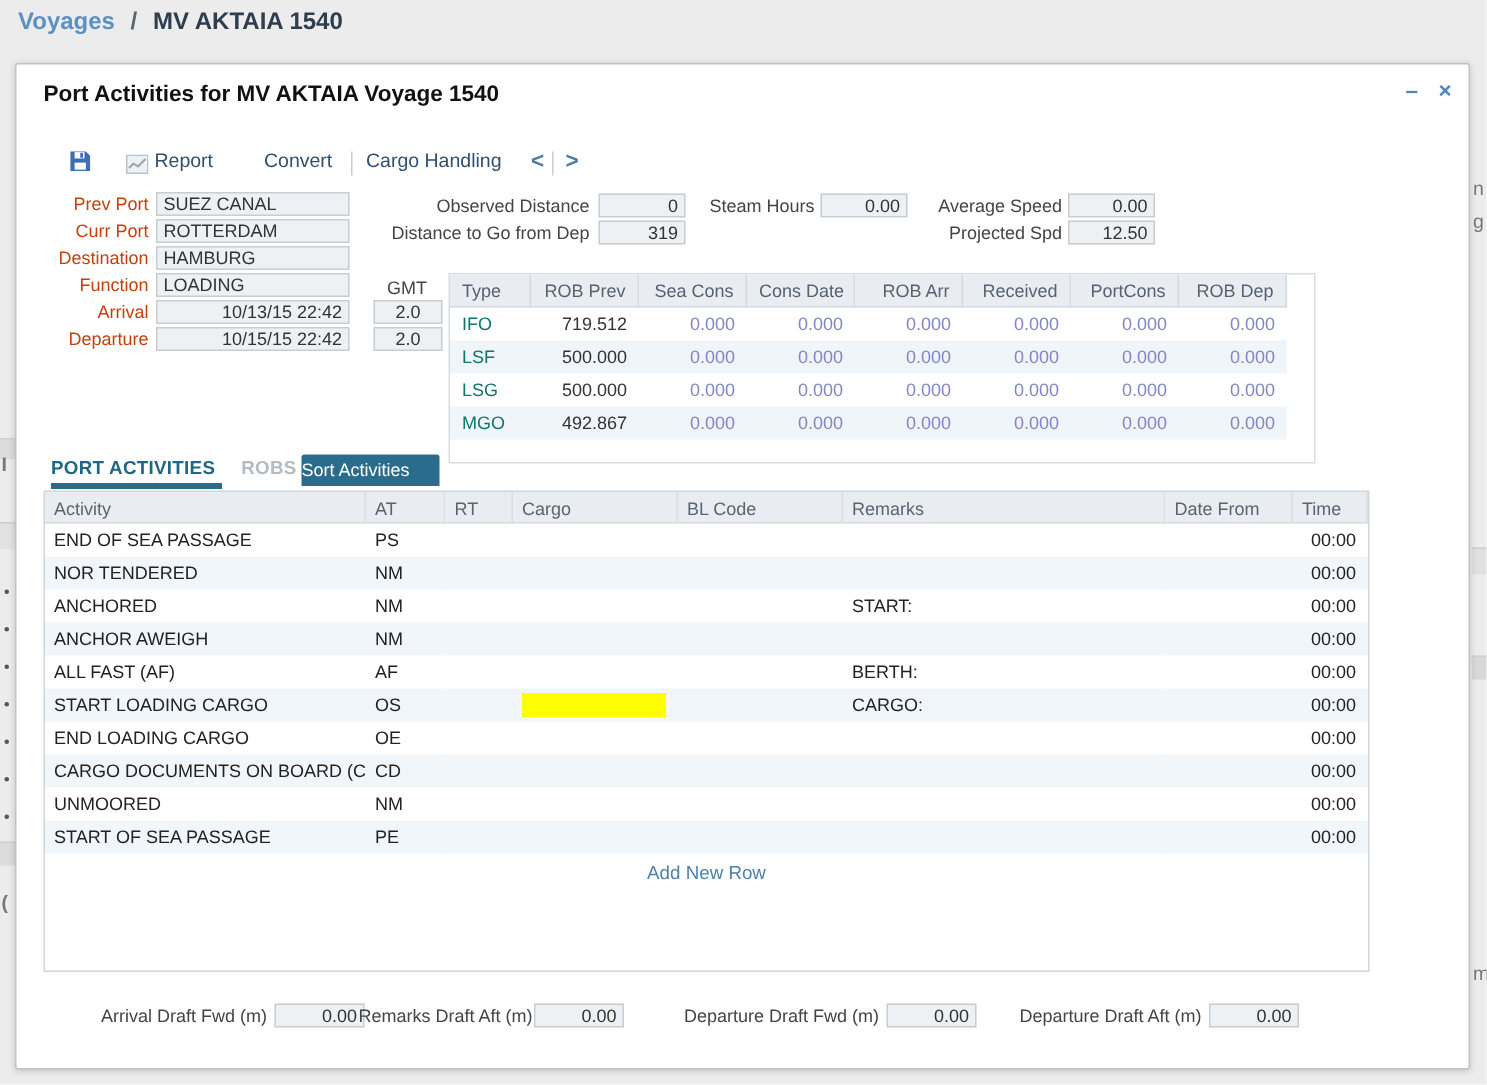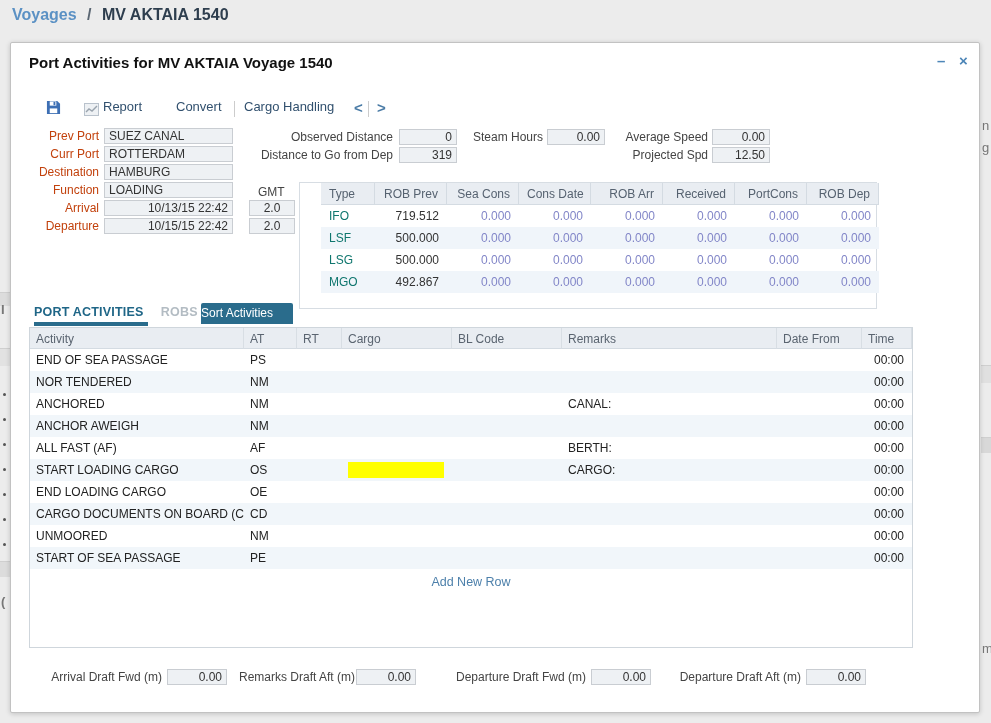--- a/index.html
+++ b/index.html
@@ -55,21 +55,21 @@
   .ffield.right { text-align:right; }
   .ffield.center { text-align:center; }
 
   .gmt-label { position:absolute; left:247px; top:142px; color:#444; }
   .gmt-field { position:absolute; left:238px; width:46px; }
 
   .dist-label { position:absolute; text-align:right; color:#444; line-height:17px; white-space:nowrap; }
   .dist-field { position:absolute; width:58px; text-align:right; }
 
   
-  .rob-box { position:absolute; left:288px; top:139px; width:578px; height:127px; border:1px solid #d7dde3; background:#fff;padding-left:21px; }
+  .rob-box { position:absolute; left:288px; top:139px; width:578px; height:127px; border:1px solid #d7dde3; background:#fff; }
   .rob-grid { display:grid; grid-template-columns:54px repeat(7,72px); }
   .rob-grid .hcell {
     background:#e9edf2; color:#566270; padding:4px 8px 3px; font-size:12px;
     border-right:1px solid #d4dbe2; border-bottom:1px solid #d4dbe2; text-align:right; white-space:nowrap;
   }
   .rob-grid .hcell:first-child { text-align:left; }
   .rob-grid .hcell:last-child { border-right:none; }
   .rob-grid .dcell { padding:4px 8px; text-align:right; line-height:14px; white-space:nowrap; }
   .rob-grid .dcell.type { text-align:left; color:#0f766e; }
   .rob-grid .dcell.prev { color:#333; }
@@ -268,21 +268,21 @@
         <div class="dcell stripe"></div>
         <div class="dcell stripe"></div>
         <div class="dcell stripe"></div>
         <div class="dcell stripe"></div>
         <div class="dcell time stripe">00:00</div>
         <div class="dcell activity">ANCHORED</div>
         <div class="dcell">NM</div>
         <div class="dcell"></div>
         <div class="dcell"></div>
         <div class="dcell"></div>
-        <div class="dcell">CANAL:</div>
+        <div class="dcell">START:</div>
         <div class="dcell"></div>
         <div class="dcell time">00:00</div>
         <div class="dcell activity stripe">ANCHOR AWEIGH</div>
         <div class="dcell stripe">NM</div>
         <div class="dcell stripe"></div>
         <div class="dcell stripe"></div>
         <div class="dcell stripe"></div>
         <div class="dcell stripe"></div>
         <div class="dcell stripe"></div>
         <div class="dcell time stripe">00:00</div>
@@ -334,18 +334,18 @@
         <div class="dcell stripe"></div>
         <div class="dcell stripe"></div>
         <div class="dcell stripe"></div>
         <div class="dcell stripe"></div>
         <div class="dcell time stripe">00:00</div>
       </div>
     <div class="add-row">Add New Row</div>
   </div>
 
   <div class="drafts" id="drafts">
-      <div class="draft-group" style="left: 39px;"><span class="dlabel" style="width: 112px;">Arrival Draft Fwd (m)</span><div class="ffield">0.00</div></div>
+      <div class="draft-group" style="left: 55px;"><span class="dlabel" style="width: 112px;">Arrival Draft Fwd (m)</span><div class="ffield">0.00</div></div>
       <div class="draft-group" style="left: 228px;"><span class="dlabel" style="width: 112px;">Remarks Draft Aft (m)</span><div class="ffield">0.00</div></div>
       <div class="draft-group" style="left: 438px;"><span class="dlabel" style="width: 137px;">Departure Draft Fwd (m)</span><div class="ffield">0.00</div></div>
       <div class="draft-group" style="left: 653px;"><span class="dlabel" style="width: 137px;">Departure Draft Aft (m)</span><div class="ffield">0.00</div></div>
     </div>
 </div>
 
 </body></html>

